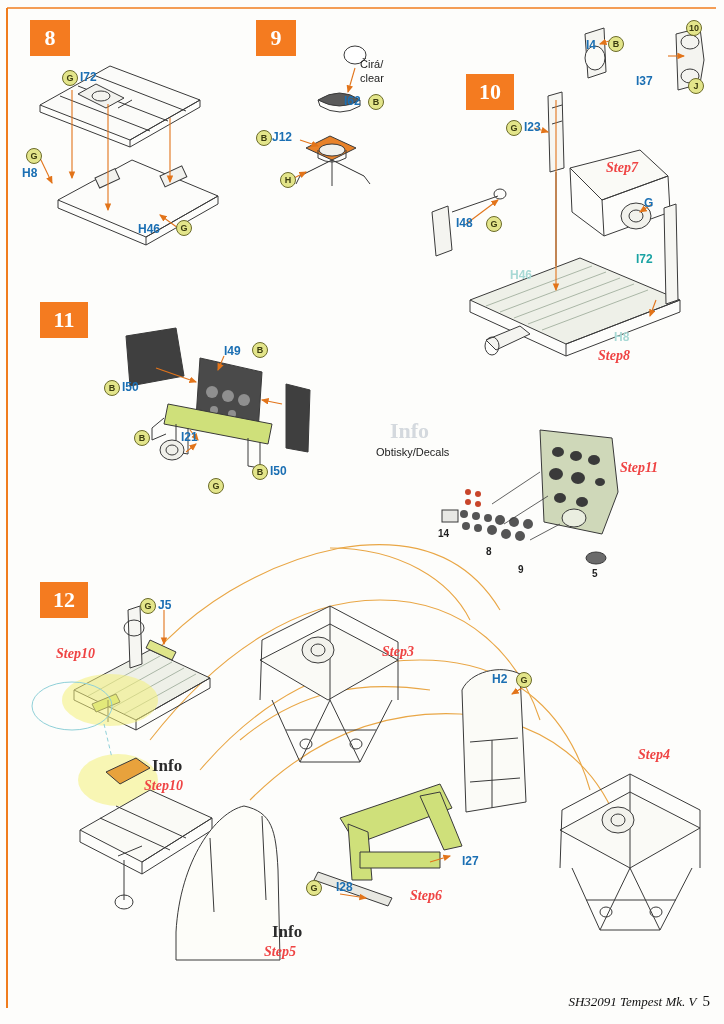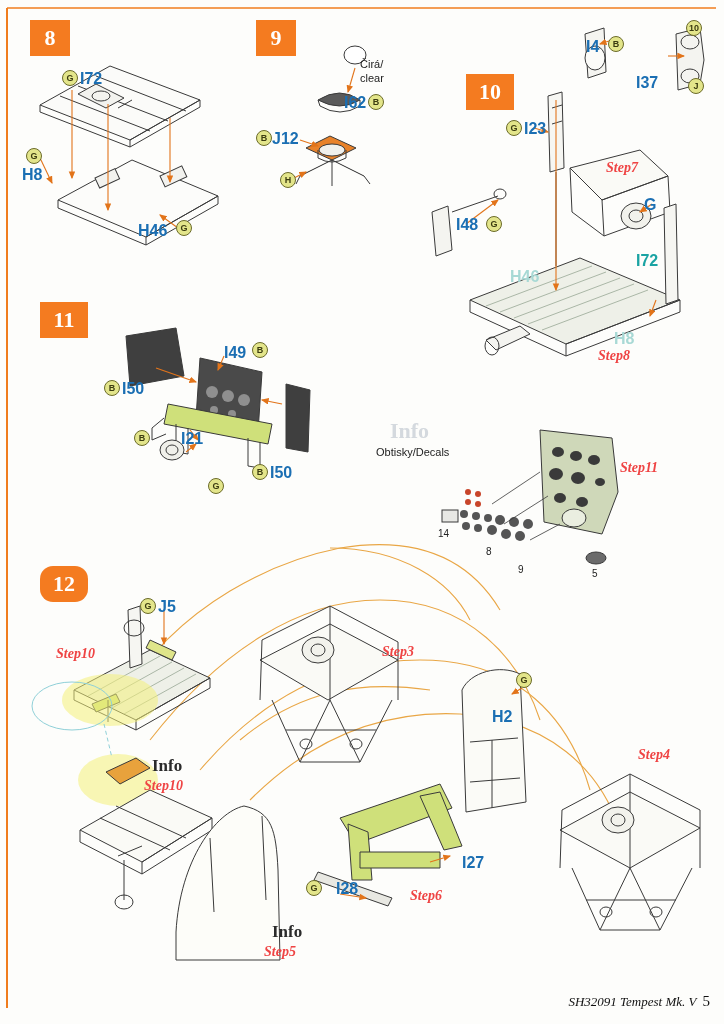--- a/index.html
+++ b/index.html
@@ -35,27 +35,27 @@
     display: flex;
     align-items: center;
     justify-content: center;
     font-family: "Liberation Serif", serif;
   }
   .step-badge.wide { width: 48px; }
 
   
   .lbl {
     position: absolute;
-    font-size: 16px;
+    font-size: 12px;
     color: #1b6fb3;
     font-weight: bold;
     white-space: nowrap;
   }
   .lbl.teal { color: #1aa3a3; }
-  .lbl.dark { color: #222222; font-weight: normal; text-align: center; }
+  .lbl.dark { color: #222222; font-weight: bold; text-align: center; }
   .lbl.small { font-size: 10px; }
   .step-ref {
     position: absolute;
     font-family: "Liberation Serif", serif;
     font-style: italic;
     font-weight: bold;
     font-size: 14px;
     color: #ef4444;
     white-space: nowrap;
   }
@@ -408,21 +408,21 @@
       <path d="M522,688 L512,694"></path>
       <path d="M430,862 L450,856"></path>
       <path d="M340,894 L366,898"></path>
     </g>
   </svg>
 
   <div class="step-badge" style="left:30px; top:20px;">8</div>
   <div class="step-badge" style="left:256px; top:20px;">9</div>
   <div class="step-badge wide" style="left:466px; top:74px;">10</div>
   <div class="step-badge wide" style="left:40px; top:302px;">11</div>
-  <div class="step-badge wide" style="left:40px; top:566px;border-radius:13px;">12</div>
+  <div class="step-badge wide" style="left:40px; top:582px;">12</div>
 
   <div class="bubble" style="left:62px; top:70px;">G</div>
   <div class="lbl" style="left:80px; top:70px;">I72</div>
   <div class="bubble" style="left:26px; top:148px;">G</div>
   <div class="lbl" style="left:22px; top:166px;">H8</div>
   <div class="lbl" style="left:138px; top:222px;">H46</div>
   <div class="bubble" style="left:176px; top:220px;">G</div>
 
   <div class="sub-word" style="left:360px; top:58px;">Čirá/</div>
   <div class="sub-word" style="left:360px; top:72px;">clear</div>
@@ -461,21 +461,21 @@
   <div class="info-word ghost" style="left:390px; top:418px;">Info</div>
   <div class="sub-word" style="left:376px; top:446px;">Obtisky/Decals</div>
   <div class="step-ref" style="left:620px; top:460px;">Step11</div>
   <div class="lbl dark small" style="left:438px; top:528px;">14</div>
   <div class="lbl dark small" style="left:486px; top:546px;">8</div>
   <div class="lbl dark small" style="left:518px; top:564px;">9</div>
   <div class="lbl dark small" style="left:592px; top:568px;">5</div>
 
   <div class="bubble" style="left:140px; top:598px;">G</div>
   <div class="lbl" style="left:158px; top:598px;">J5</div>
-  <div class="lbl" style="left:492px; top:672px;margin-top:36px;">H2</div>
+  <div class="lbl" style="left:492px; top:672px;">H2</div>
   <div class="bubble" style="left:516px; top:672px;">G</div>
   <div class="lbl" style="left:462px; top:854px;">I27</div>
   <div class="bubble" style="left:306px; top:880px;">G</div>
   <div class="lbl" style="left:336px; top:880px;">I28</div>
 
   <div class="step-ref" style="left:56px; top:646px;">Step10</div>
   <div class="step-ref" style="left:382px; top:644px;">Step3</div>
   <div class="step-ref" style="left:638px; top:747px;text-align:right;">Step4</div>
   <div class="step-ref" style="left:410px; top:888px;">Step6</div>
   <div class="info-word" style="left:152px; top:756px;">Info</div>

